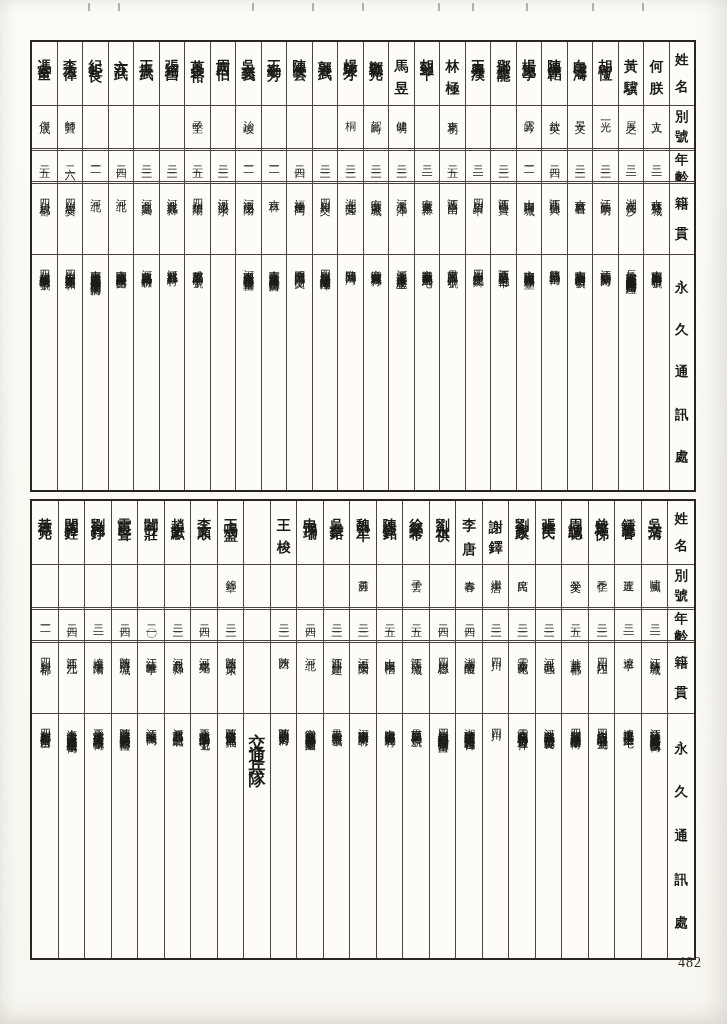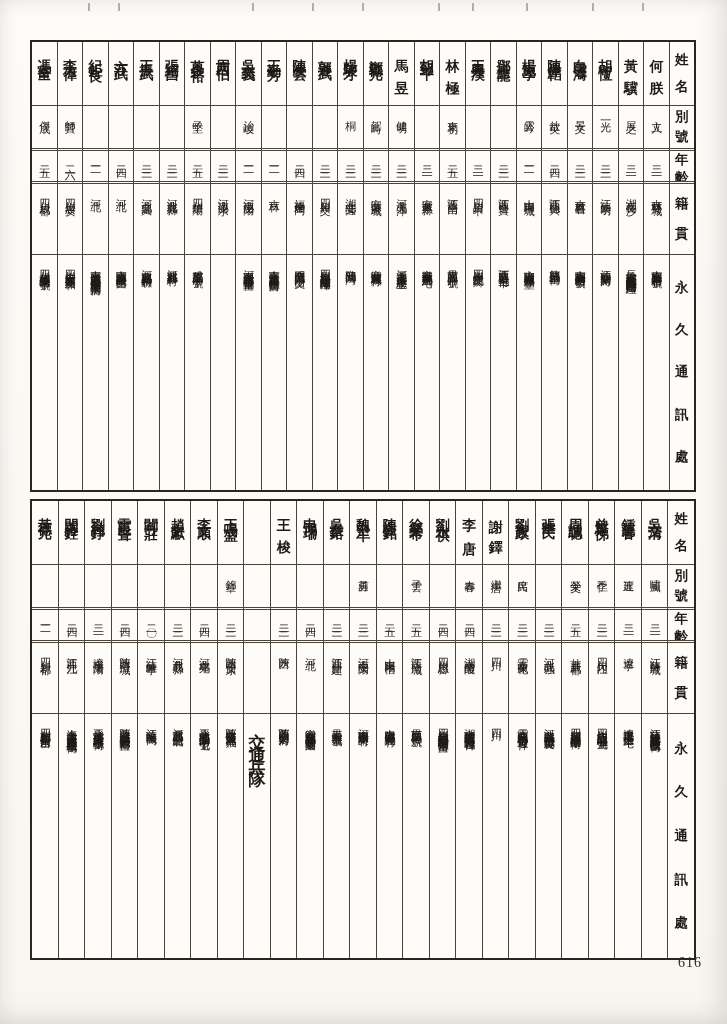--- a/index.html
+++ b/index.html
@@ -909,13 +909,13 @@
       </div>
       <div class="cell origin">
         <span class="vtext">四川新都</span>
       </div>
       <div class="cell address">
         <span class="vtext">四川新都新西街永吉昌</span>
       </div>
     </div>
   </div>
 
-<div class="page-number">616</div>
+<div class="page-number">482</div>
 
 </body></html>

